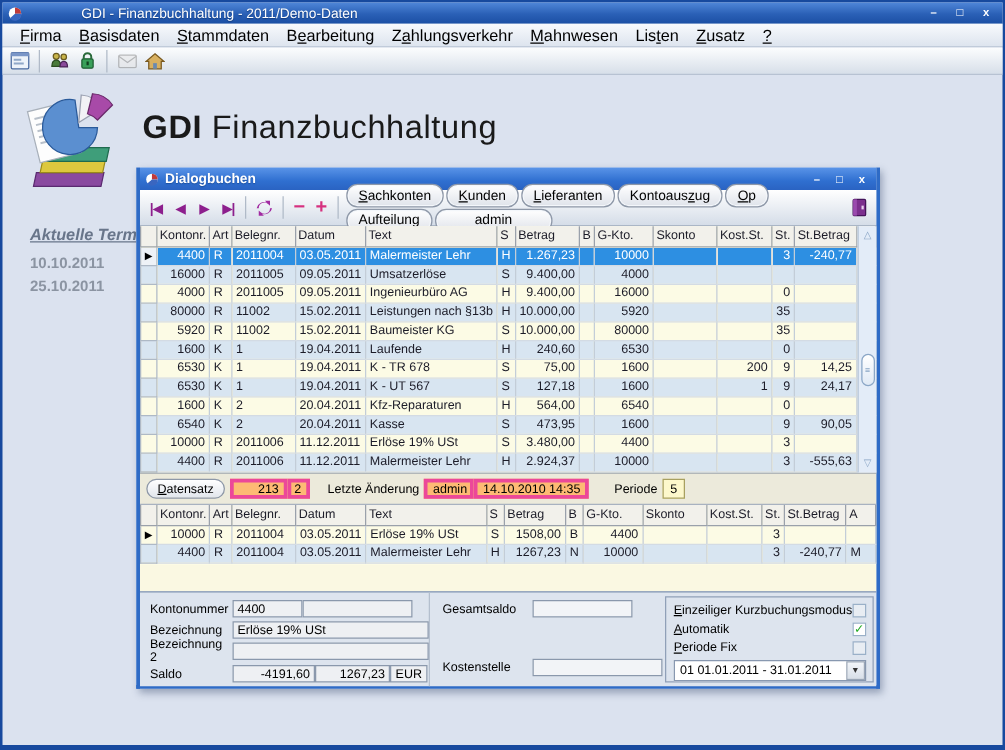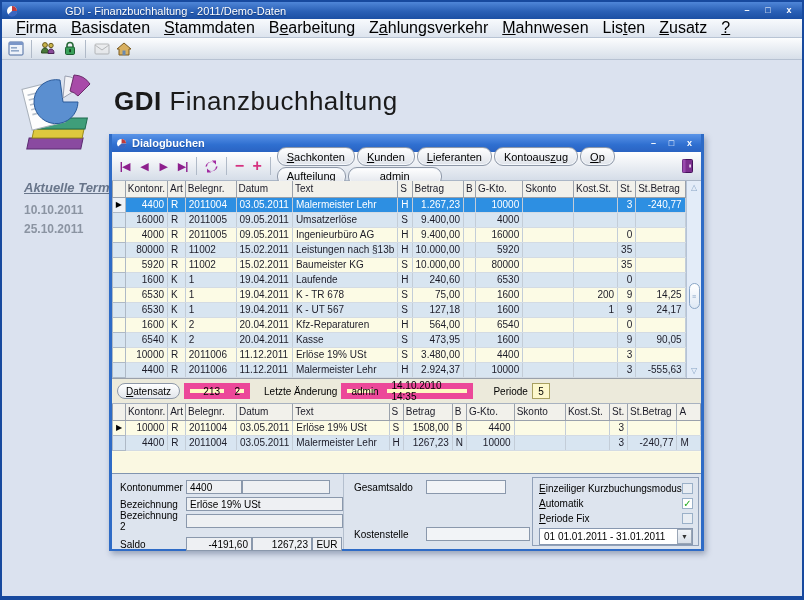--- a/index.html
+++ b/index.html
@@ -10,21 +10,21 @@
 
   
   .titlebar { height:17px; background:linear-gradient(#4f86d8,#2a60b6 55%,#1b4fa4); display:flex; align-items:center; padding:0 4px; color:#fff;gap:42px; }
   .titlebar .ticon { width:13px; height:12px; margin-right:4px; flex:0 0 auto; }
   .titlebar .ttext { font-size:11px; text-shadow:0 1px 1px #123a7a; white-space:nowrap; flex:1; }
   .winctl { display:flex; gap:3px; }
   .winctl span { width:18px; height:13px; font-size:9px; line-height:12px; text-align:center; color:#fff; font-weight:bold; border-radius:2px; }
 
   
   .menubar { height:19px; background:linear-gradient(#f8fafd,#dde4ee); border-bottom:1px solid #b8c4d4; display:flex; align-items:center; padding-left:8px; gap:2px; }
-  .menu-item { font-size:16px; color:#000; padding:1px 6px; white-space:nowrap; }
+  .menu-item { font-size:13px; color:#000; padding:1px 6px; white-space:nowrap; }
   .menu-item u { text-decoration:underline; }
 
   
   .toolbar { height:22px; background:linear-gradient(#fcfdfe,#d7dfe9); border-bottom:1px solid #b7c2d2; display:flex; align-items:center; padding-left:4px; gap:3px; }
   .tb-icon { width:19px; height:18px; display:flex; align-items:center; justify-content:center; border-radius:2px; }
   .tb-sep { width:1px; height:18px; background:#b0bac8; margin:0 3px; }
   .dim { opacity:.55; }
 
   
   .desktop { position:absolute; left:2px; right:2px; top:58px; bottom:0; background:#dbe2ef; }
@@ -61,21 +61,21 @@
   table.grid td.num { text-align:right; }
   table.grid td.marker, table.grid tr.selected td.marker { background:#eef2f7; color:#000; border:1px solid #aeb9c6; text-align:center; padding:0; font-size:8px; }
   .scrollbar { position:absolute; top:0; right:0; width:15px; bottom:0; background:#e3ecf8; border-left:1px solid #b5c3d6; display:flex; flex-direction:column; align-items:center; }
   .sb-arrow { font-size:8px; color:#8aa6c6; height:14px; line-height:14px; }
   .sb-thumb { width:11px; height:26px; border:1px solid #8aa6c6; border-radius:6px; background:linear-gradient(#ffffff,#dfe9f5); margin-top:88px; display:flex; align-items:center; justify-content:center; color:#8aa6c6; font-size:7px; }
   .sb-spacer { flex:1; }
 
   
   .statusband { height:25px; background:#eceadb; border-bottom:1px solid #a8b2c0; display:flex; align-items:center; gap:4px; padding:0 5px; font-size:10px; }
   .rounded-btn { height:16px; padding:0 8px; border:1px solid #8e98a8; border-radius:8px; background:linear-gradient(#ffffff,#e2e6ec); display:inline-flex; align-items:center; font-size:10px; }
-  .sfield { height:16px; border:6px solid #ec4899; background:#fef9c3; display:inline-flex; align-items:center; padding:0 4px; font-size:10px; }
+  .sfield { height:16px; border:3px solid #ec4899; background:#fdba74; display:inline-flex; align-items:center; padding:0 4px; font-size:10px; }
   .sfield.num { justify-content:flex-end; }
   .slabel { font-size:10px; color:#000; }
   .periode-box { background:#fdf8cc; border:1px solid #a8a060; }
 
   .creamgap { height:21px; background:#faf8e2; }
 
   
   .formband { height:76px; background:#dde4ee; border-top:1px solid #8094b0; display:flex; font-size:10px; }
   .form-left { width:238px; border-right:1px solid #b4bfce; padding:5px 0 0 8px; position:relative; }
   .frow { display:flex; align-items:center; height:16px; margin-bottom:1px; }
@@ -556,21 +556,21 @@
             <span class="ffield" style="width:88px;"></span>
           </div>
           <div class="frow">
             <span class="flabel">Bezeichnung</span>
             <span class="ffield" style="width:157px;">Erlöse 19% USt</span>
           </div>
           <div class="frow">
             <span class="flabel">Bezeichnung 2</span>
             <span class="ffield" style="width:157px;"></span>
           </div>
-          <div class="frow" style="margin-top:7px;">
+          <div class="frow" style="margin-top:2px;">
             <span class="flabel">Saldo</span>
             <span class="ffield num" style="width:66px;">-4191,60</span>
             <span class="ffield num" style="width:60px;">1267,23</span>
             <span class="ffield" style="width:30px; justify-content:center;">EUR</span>
           </div>
         </div>
         <div class="form-mid">
           <div class="frow">
             <span class="flabel" style="width:72px;">Gesamtsaldo</span>
             <span class="ffield" style="width:80px; background:#f2f4f7;"></span>

